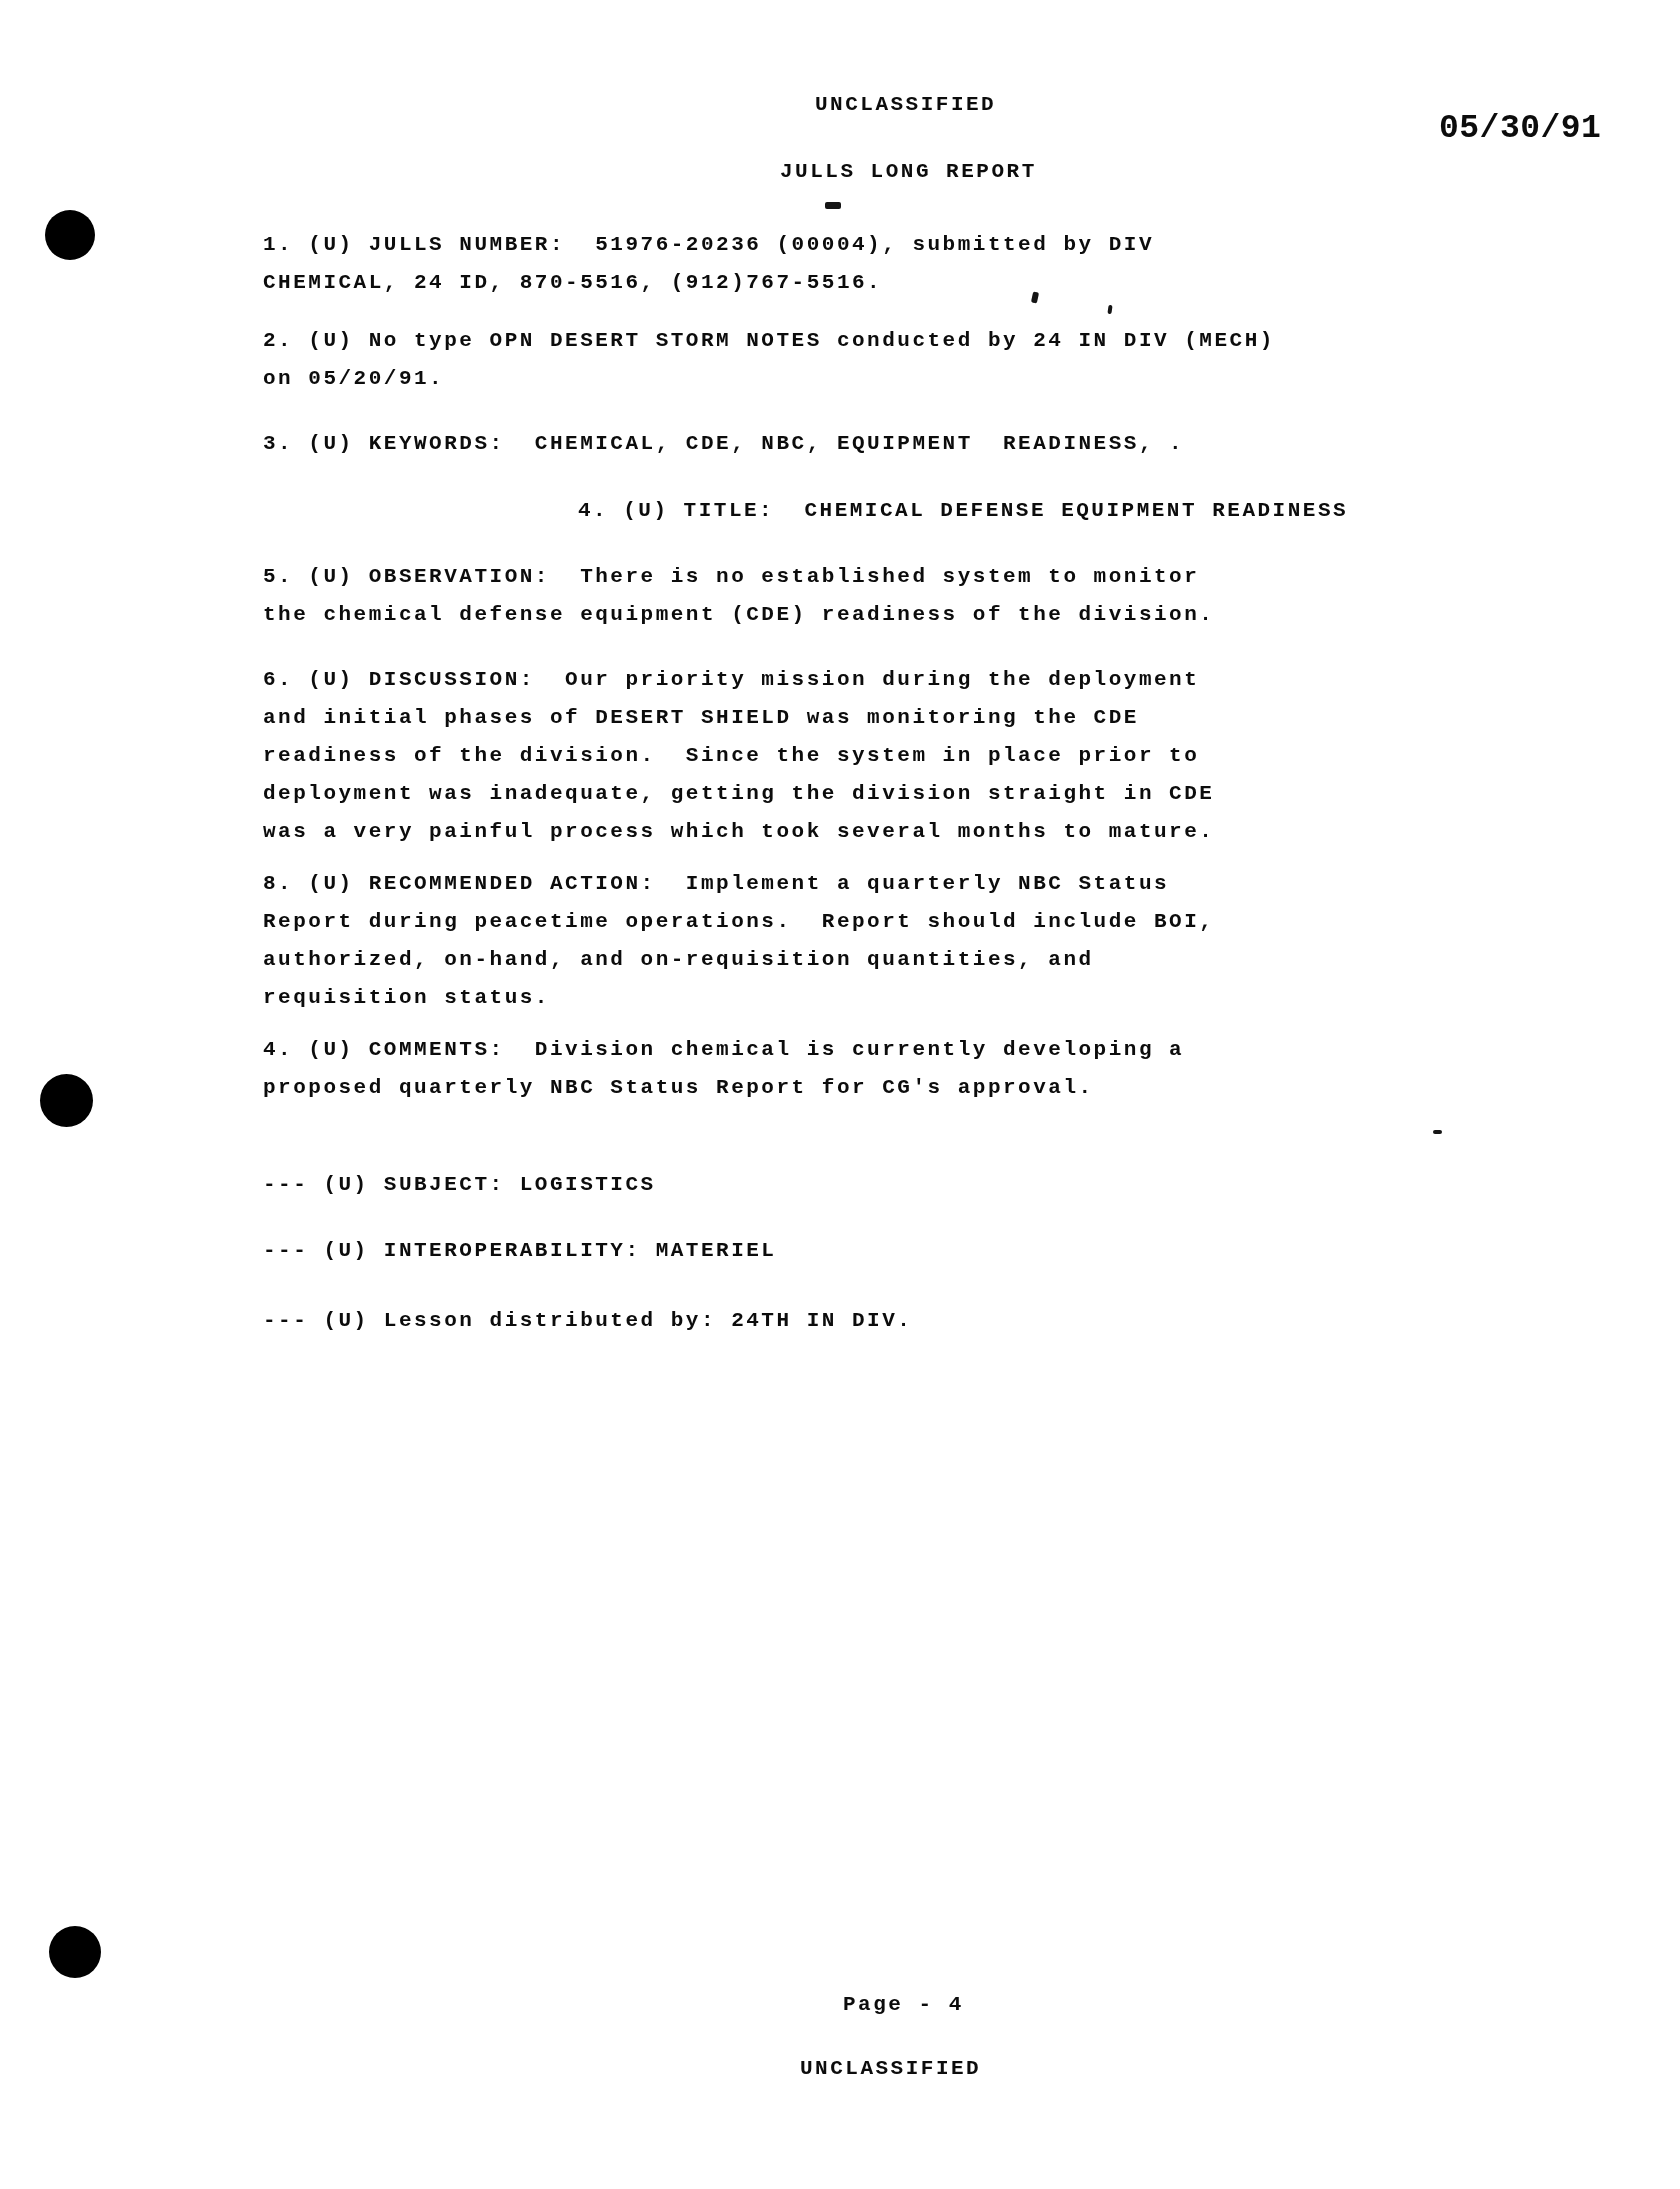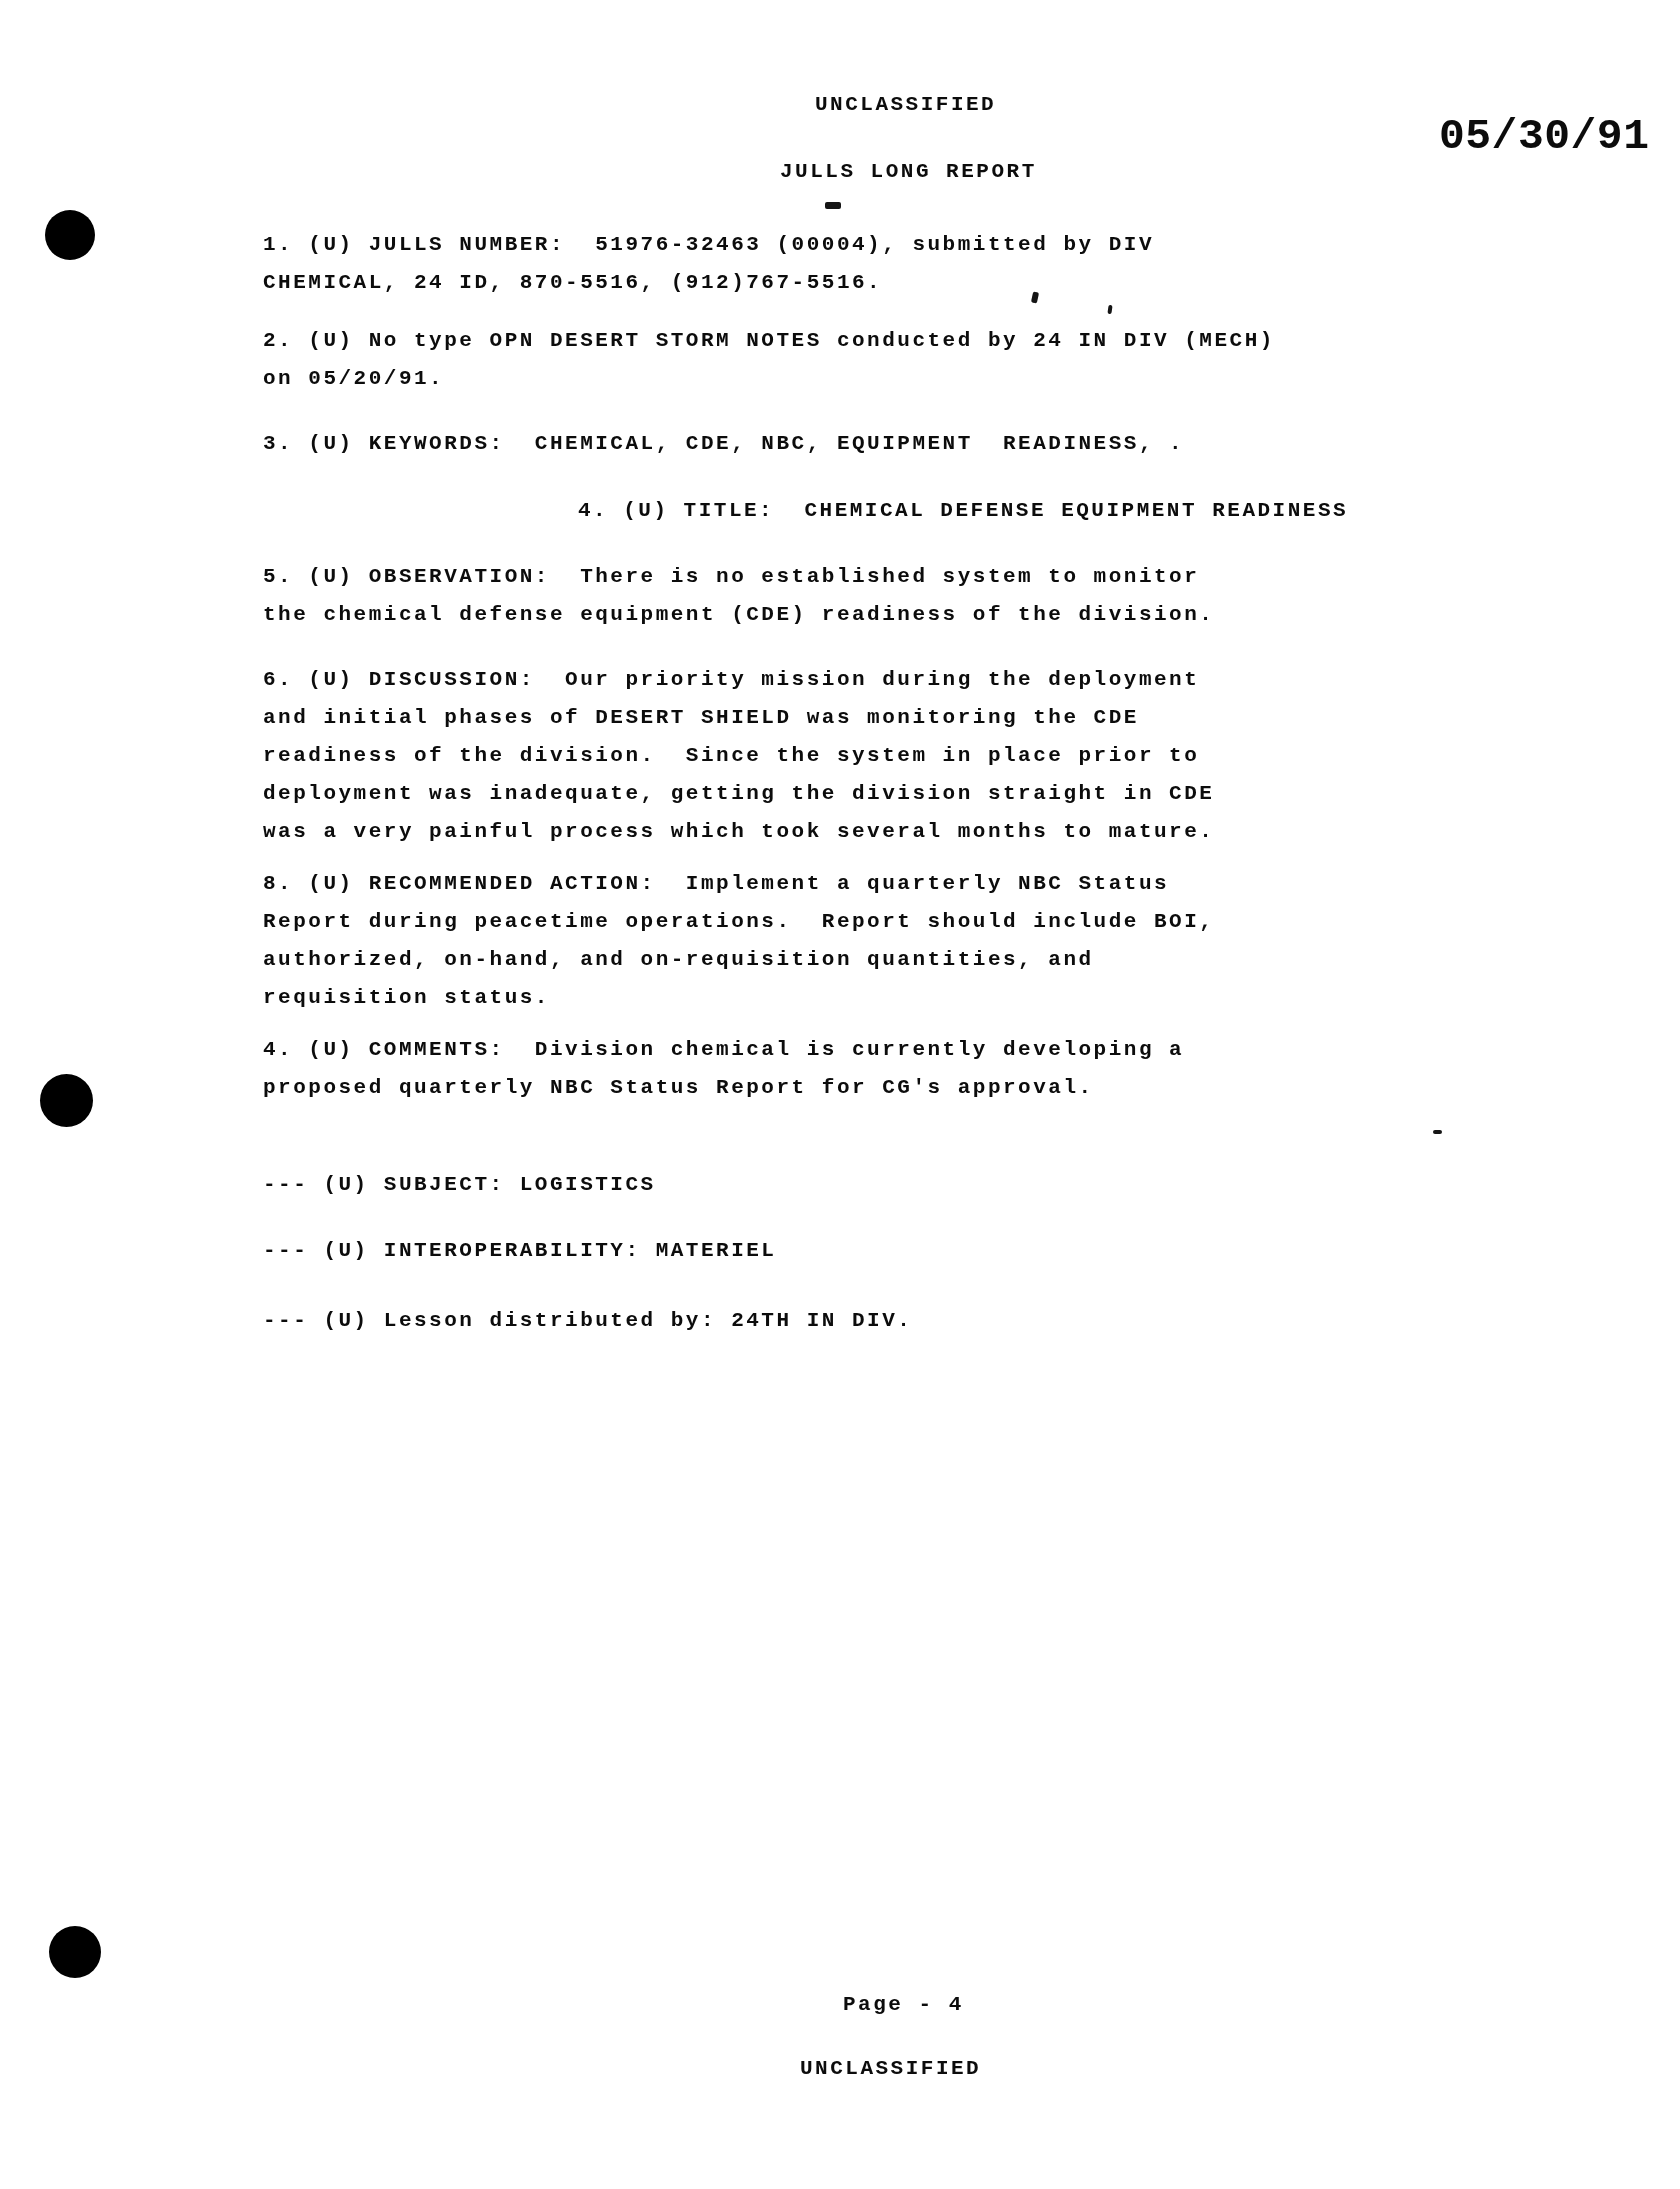--- a/index.html
+++ b/index.html
@@ -23,23 +23,23 @@
     letter-spacing: 2.5px;
     white-space: pre-wrap;
   }
   .header-classification {
     position: absolute;
     top: 86px;
     left: 815px;
   }
   .report-date {
     position: absolute;
-    top: 118px;
+    top: 110px;
     left: 1439px;
-    font-size: 43px;
+    font-size: 33px;
     letter-spacing: 0.5px;
     text-align: right;
   }
   .report-title {
     position: absolute;
     top: 153px;
     left: 780px;
   }
   .body-block {
     position: absolute;
@@ -101,21 +101,21 @@
   <div class="tw header-classification">UNCLASSIFIED</div>
   <div class="tw report-date">05/30/91</div>
   <div class="tw report-title">JULLS LONG REPORT</div>
 
   <div class="artifact art-title"></div>
   <div class="artifact art-speck1"></div>
   <div class="artifact art-speck2"></div>
   <div class="artifact art-speck3"></div>
 
   <div class="body-block">
-    <p class="tw">1. (U) JULLS NUMBER:  51976-32463 (00004), submitted by DIV
+    <p class="tw">1. (U) JULLS NUMBER:  51976-20236 (00004), submitted by DIV
 CHEMICAL, 24 ID, 870-5516, (912)767-5516.</p>
     <p class="tw p2">2. (U) No type OPN DESERT STORM NOTES conducted by 24 IN DIV (MECH)
 on 05/20/91.</p>
     <p class="tw p3">3. (U) KEYWORDS:  CHEMICAL, CDE, NBC, EQUIPMENT  READINESS, .</p>
     <p class="tw p4">4. (U) TITLE:  CHEMICAL DEFENSE EQUIPMENT READINESS</p>
     <p class="tw p5">5. (U) OBSERVATION:  There is no established system to monitor
 the chemical defense equipment (CDE) readiness of the division.</p>
     <p class="tw p6">6. (U) DISCUSSION:  Our priority mission during the deployment
 and initial phases of DESERT SHIELD was monitoring the CDE
 readiness of the division.  Since the system in place prior to

